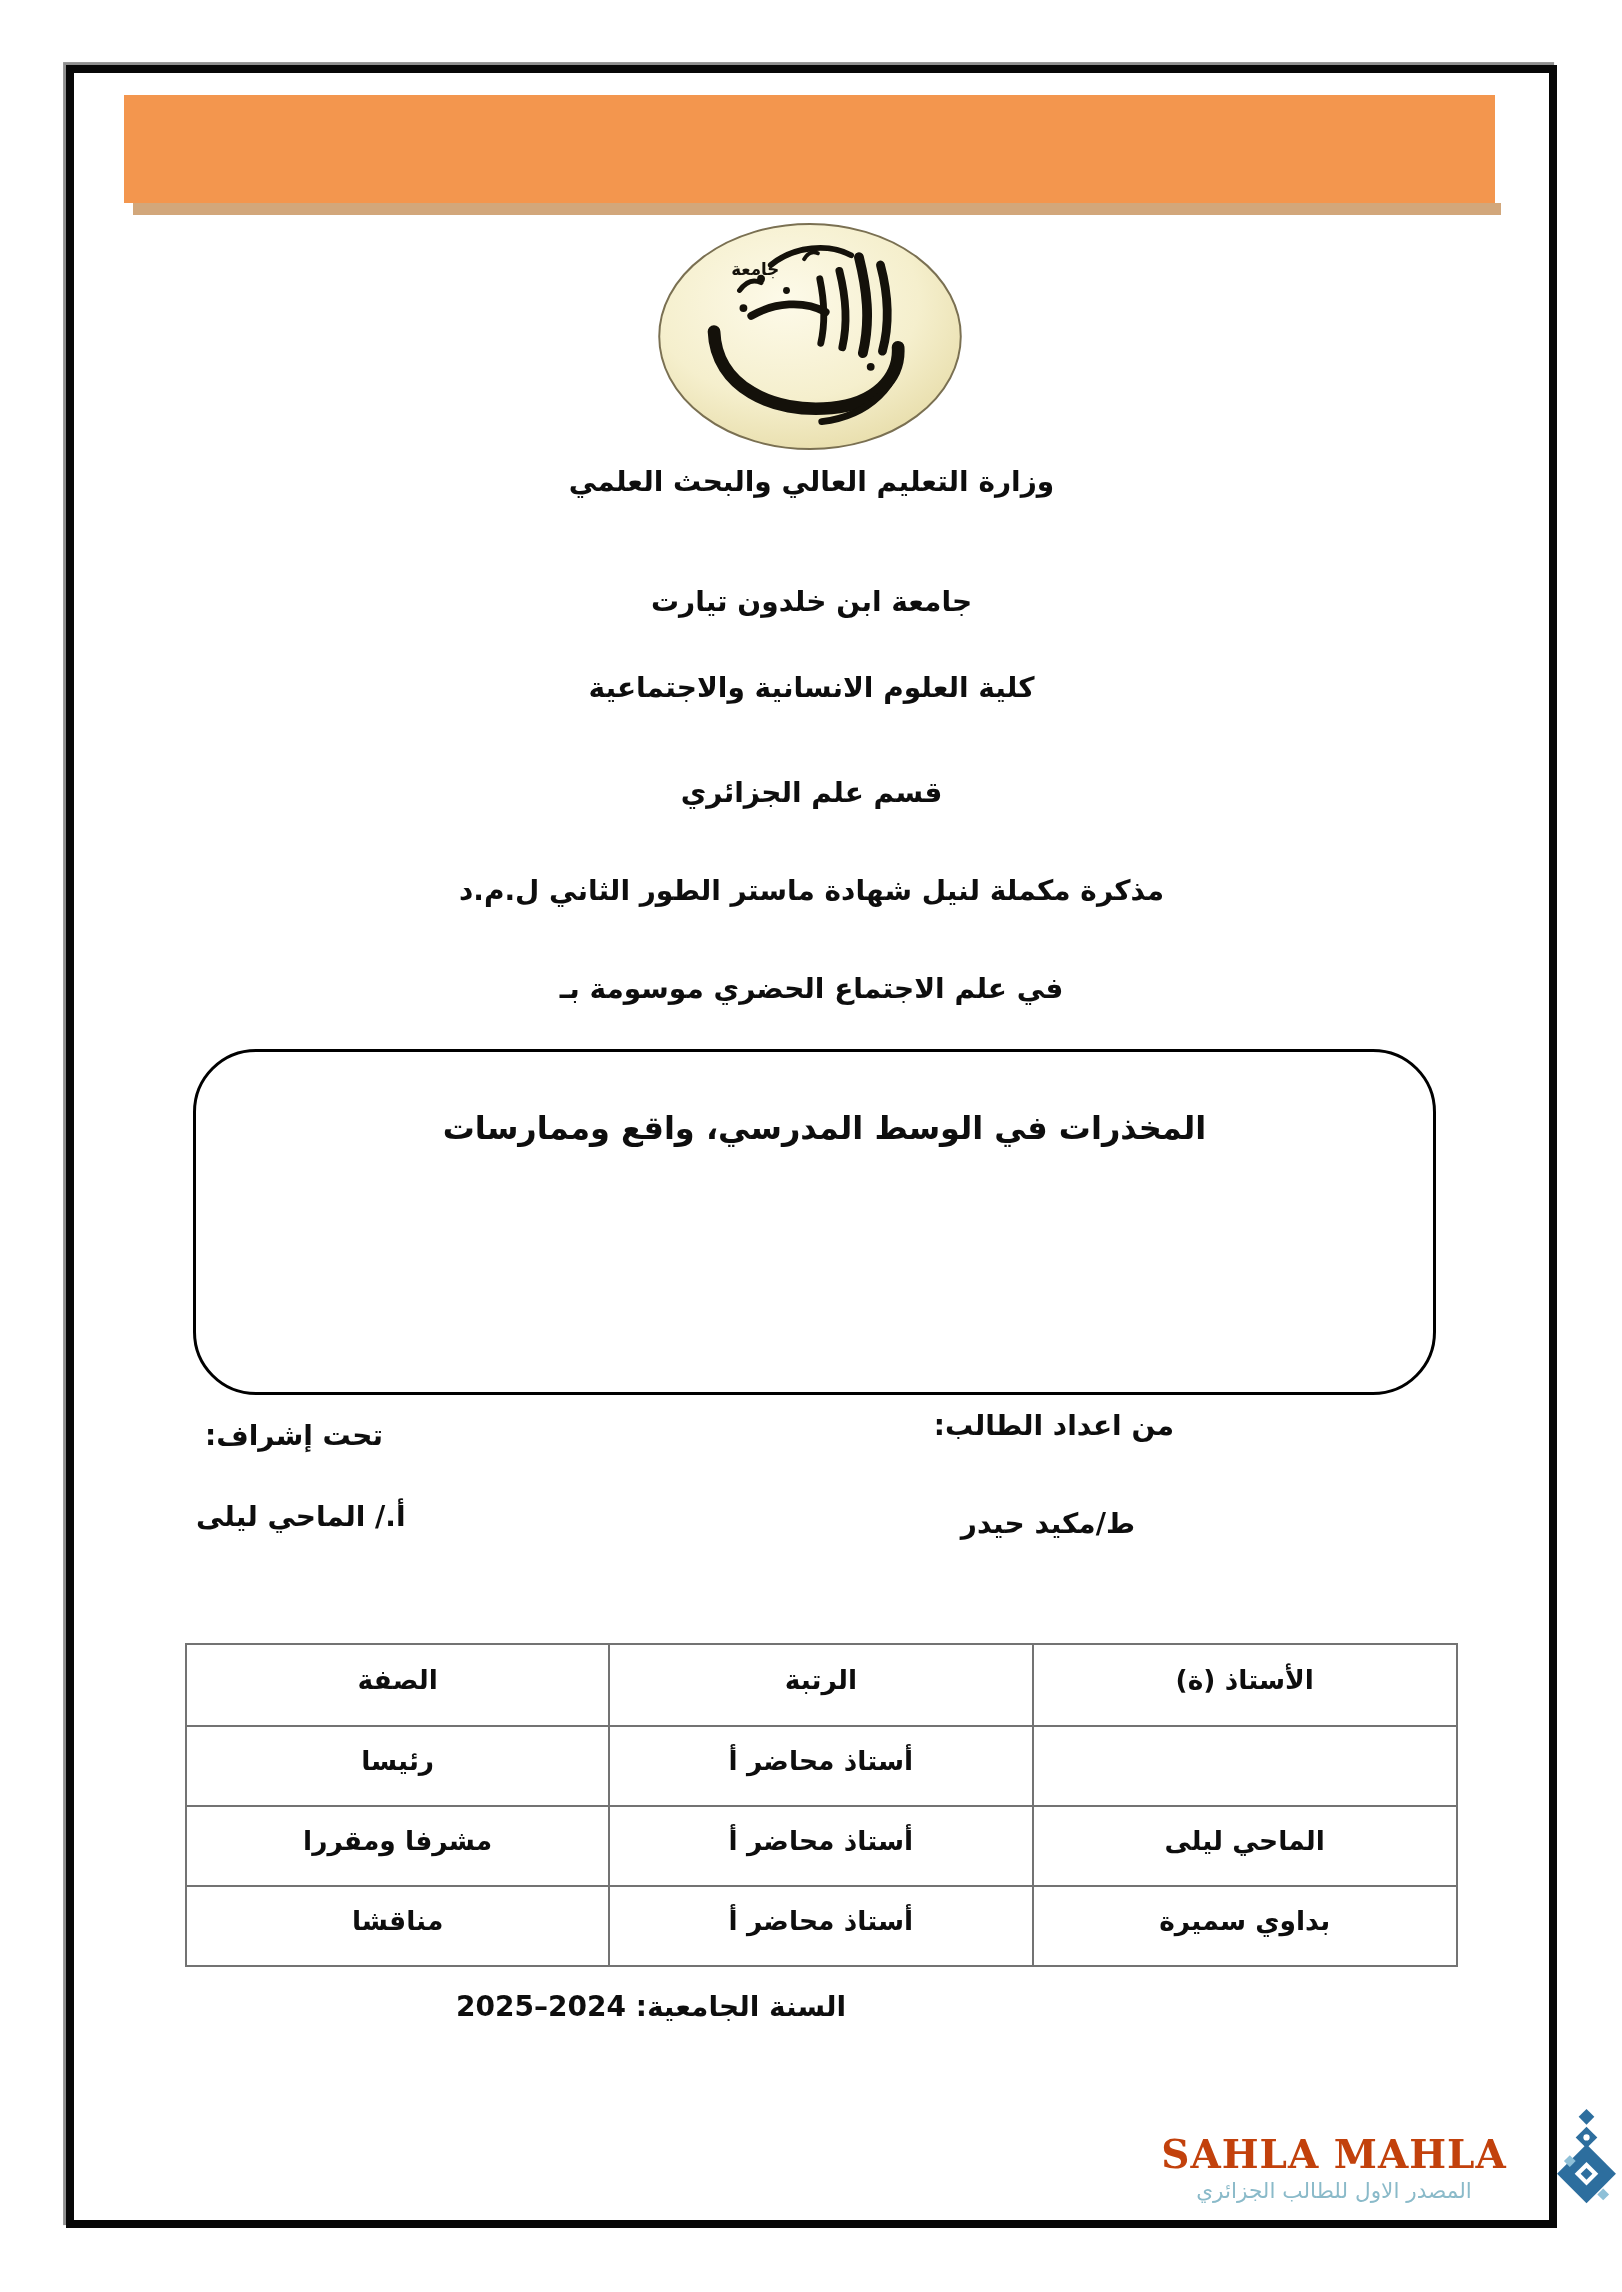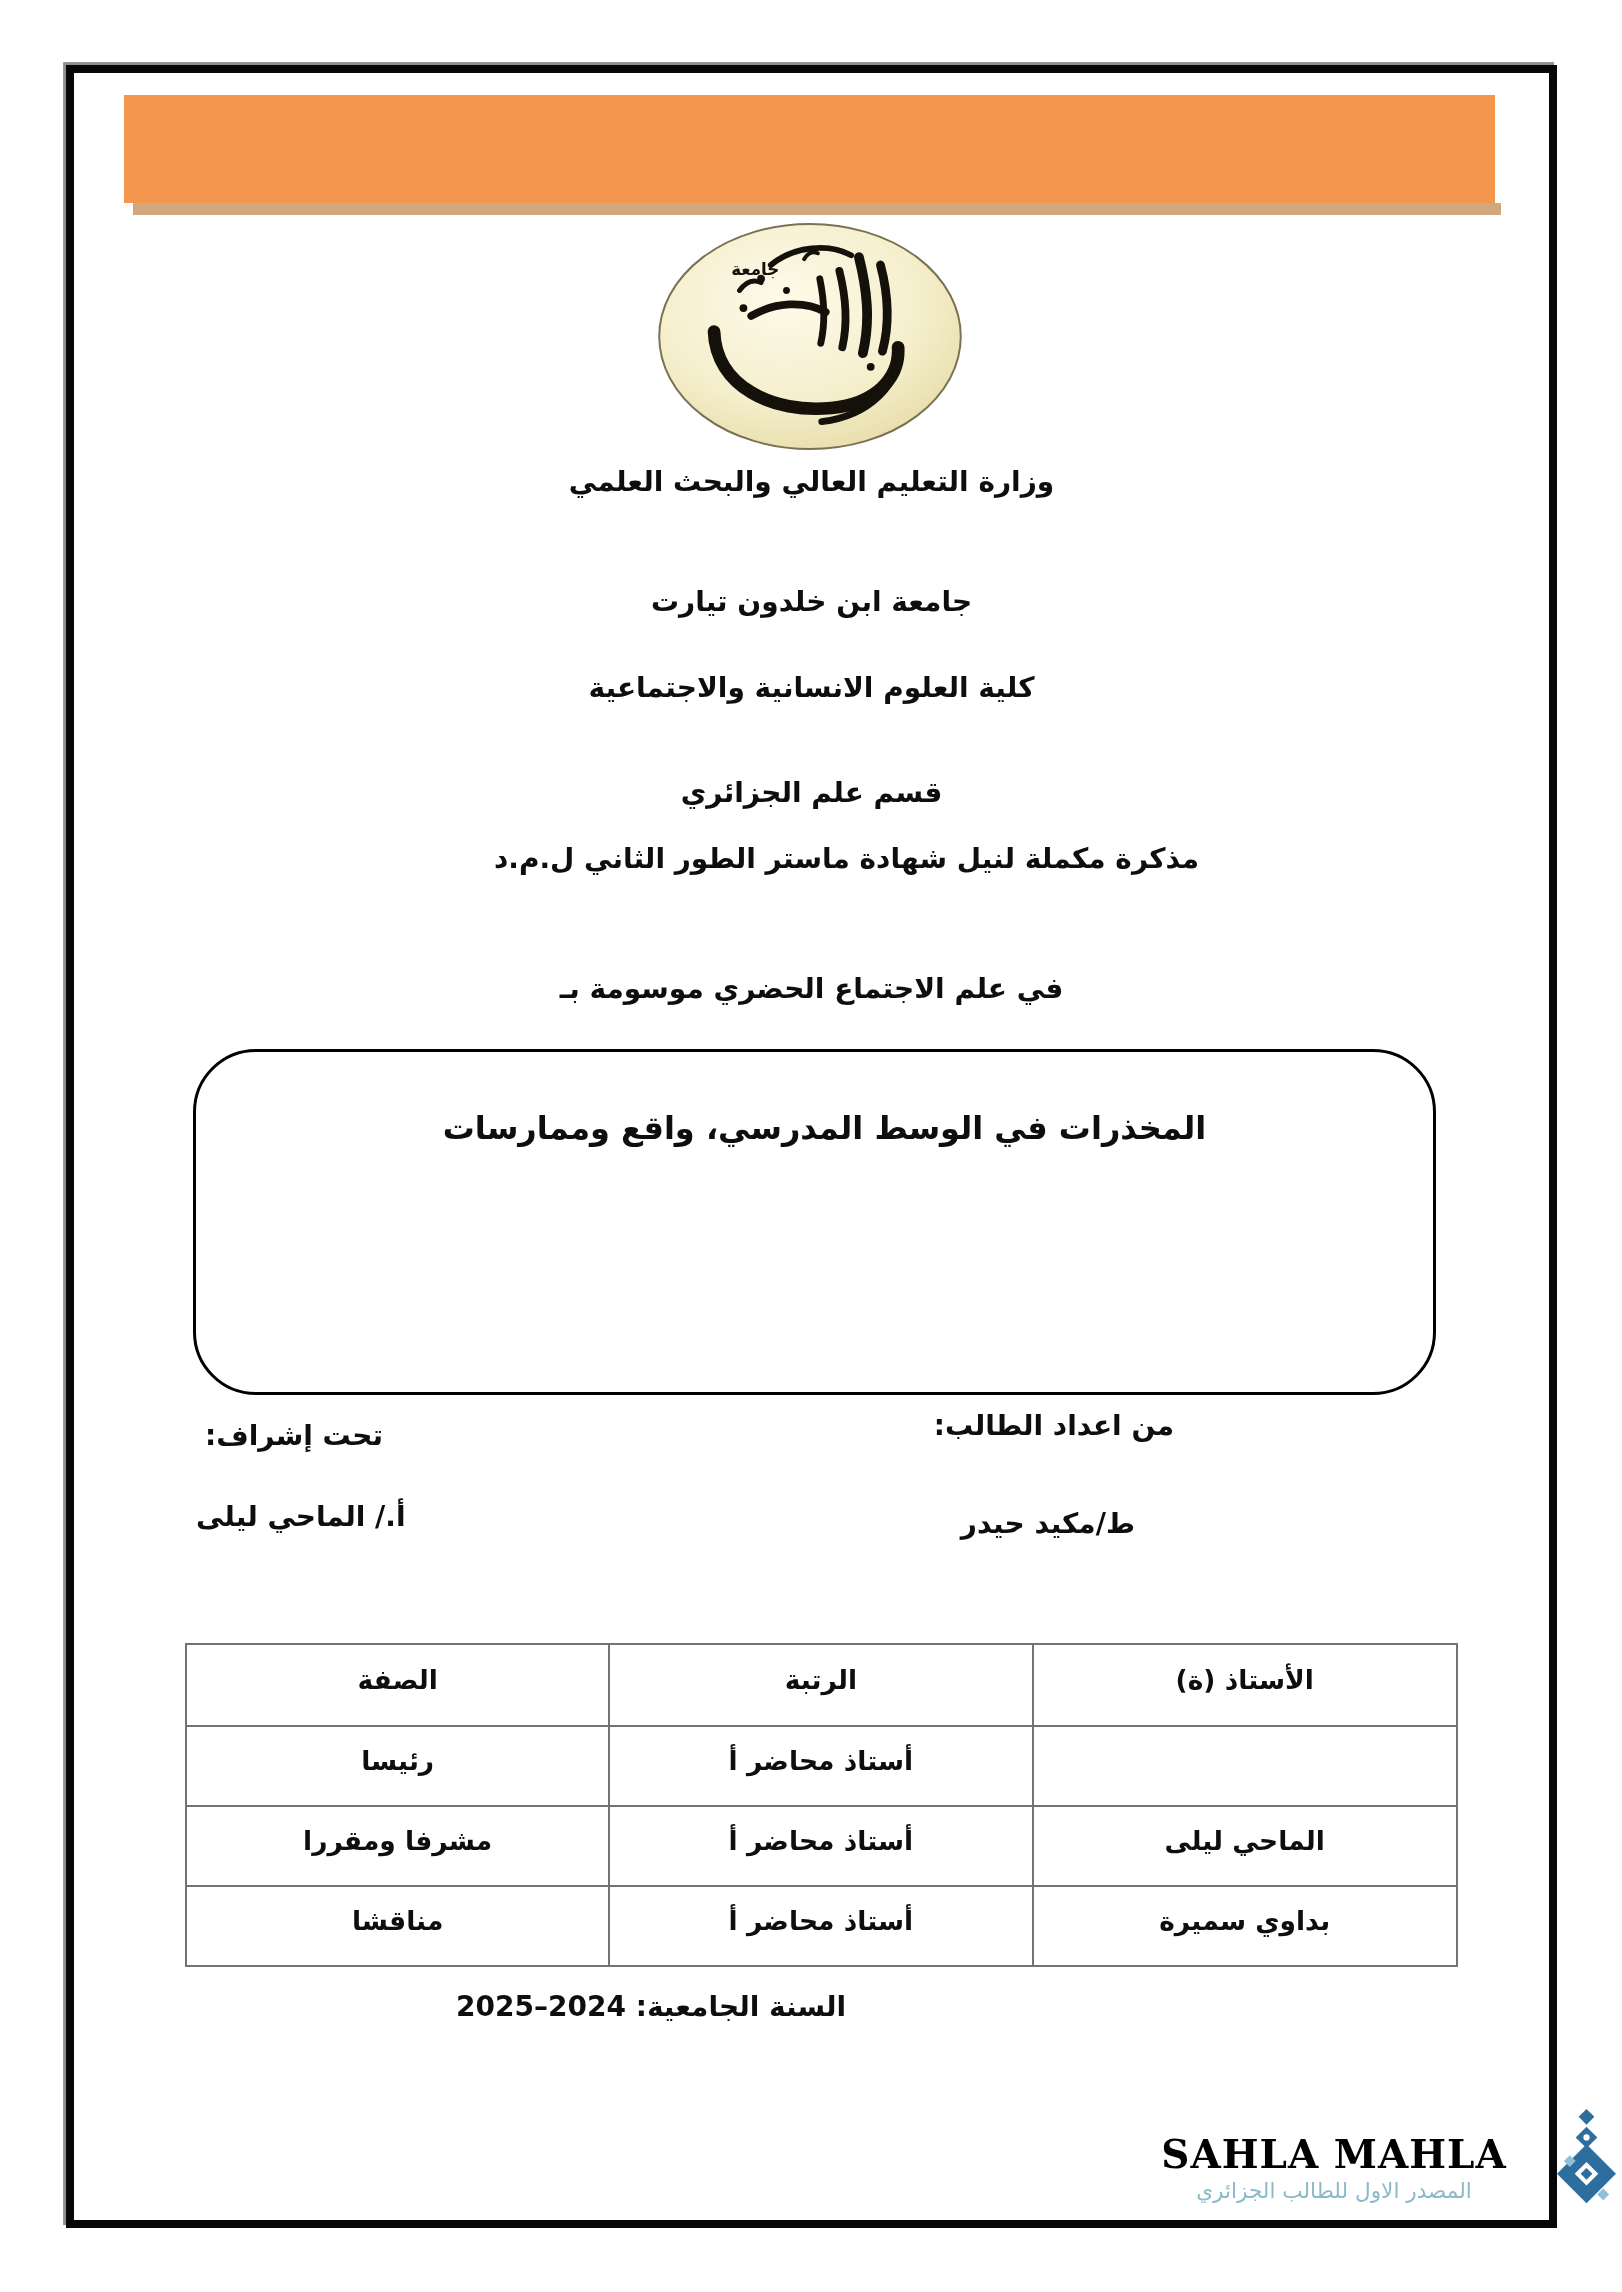--- a/index.html
+++ b/index.html
@@ -16,21 +16,21 @@
   .banner-shadow{position:absolute;left:133px;top:203px;width:1368px;height:11.8px;background:#D2A77B;}
   .seal{position:absolute;left:657px;top:220px;width:306px;height:233px;}
   .hline{
     position:absolute;left:66px;width:1491px;text-align:center;
     direction:rtl;font-weight:bold;font-size:28px;line-height:45px;
   }
   .l-ministry{top:459px;}
   .l-university{top:559px;margin-top:20px;}
   .l-faculty{top:665px;}
   .l-department{top:770px;}
-  .l-memo{top:836px;margin-left:35px;}
+  .l-memo{top:868px;}
   .l-specialty{top:966px;}
   .title-box{
     position:absolute;left:193px;top:1049px;width:1243px;height:346px;
     border:3.9px solid #000;border-radius:63px;box-sizing:border-box;
   }
   .box-line1{position:absolute;left:0;right:0;top:57px;text-align:center;direction:rtl;font-weight:bold;font-size:32px;margin-left:20px;}
   .box-line2{position:absolute;left:0;right:0;top:190px;text-align:center;direction:rtl;font-weight:bold;font-size:29px;}
   .prep{position:absolute;direction:rtl;font-weight:bold;font-size:28px;white-space:nowrap;}
   .p-student-label{right:448px;top:1409px;margin-left:28px;}
   .p-student-name{right:487px;top:1507px;}
@@ -47,21 +47,21 @@
   }
   table.jury tr.hdr{height:82px;}
   table.jury tr.row{height:80px;}
   .year{
     position:absolute;left:415px;top:1990px;width:431px;text-align:right;
     direction:rtl;font-weight:bold;font-size:28px;
   }
   .watermark{position:absolute;right:101px;top:2133px;width:374px;text-align:center;}
   .brand{
     font-family:"DejaVu Serif",serif;font-weight:bold;font-size:39px;
-    color:#000000;letter-spacing:1px;line-height:43px;white-space:nowrap;
+    color:#c2410c;letter-spacing:1px;line-height:43px;white-space:nowrap;
   }
   .tagline{direction:rtl;font-size:21.6px;color:#8ABAC9;line-height:27.4px;margin-top:1px;white-space:nowrap;}
   .ornament{position:absolute;right:0;top:2107px;}
 </style>
 </head>
 <body>
 
 <div class="frame"></div>
 <div class="banner"></div>
 <div class="banner-shadow"></div>

